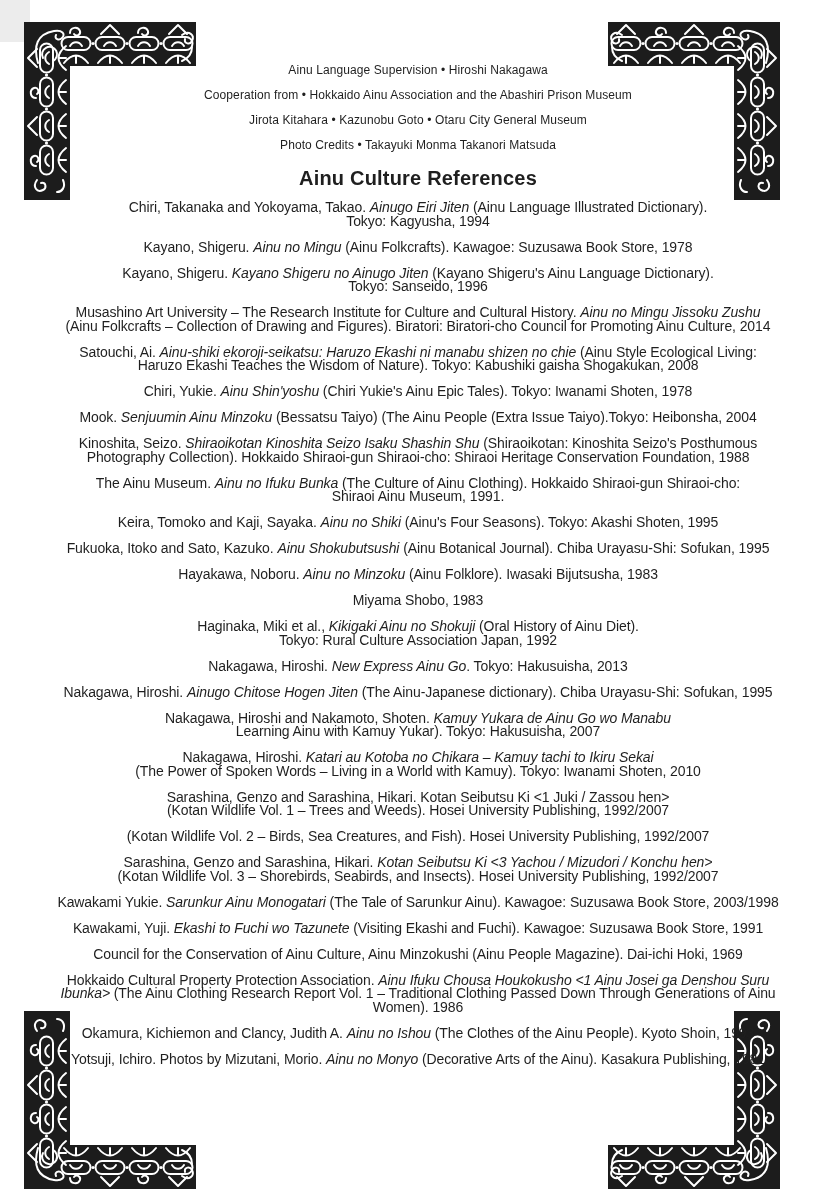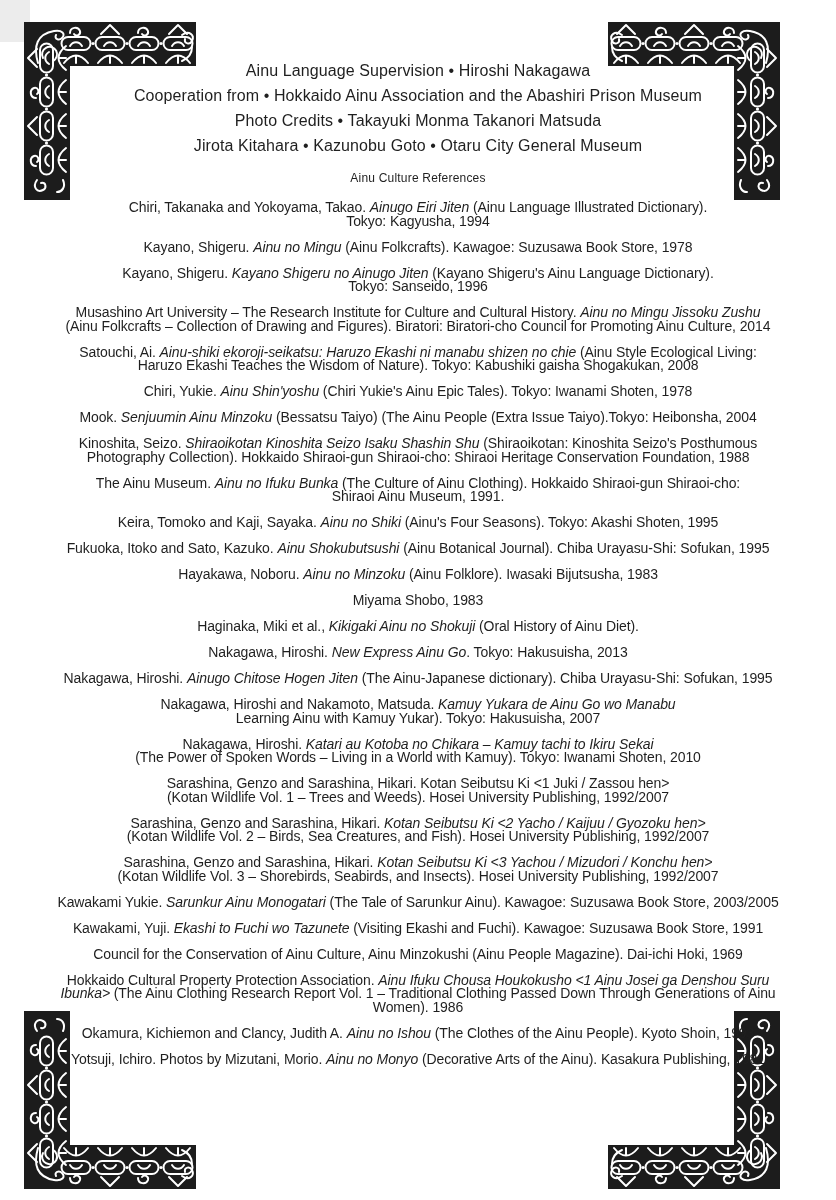--- a/index.html
+++ b/index.html
@@ -22,28 +22,28 @@
   .corner.tr { right: 56px; top: 22px; transform: scaleX(-1); }
   .corner.bl { left: 24px; bottom: 11px; transform: scaleY(-1); }
   .corner.br { right: 56px; bottom: 11px; transform: scale(-1,-1); }
 
   .content {
     position: absolute;
     left: 28px; right: 28px; top: 58px;
     text-align: center;
   }
   .credit-line {
-    font-size: 16px;
+    font-size: 12px;
     line-height: 25px;
     margin: 0;
     letter-spacing: 0.1px;
   }
   .section-title {
-    font-size: 12px;
-    font-weight: 400;
+    font-size: 20px;
+    font-weight: 700;
     line-height: 19px;
     margin: 11px 0 13px 0;
     letter-spacing: 0.2px;
   }
   .ref {
     font-size: 14px;
     line-height: 13.5px;
     margin: 0 0 12.5px 0;
     letter-spacing: -0.1px;
   }
@@ -119,22 +119,22 @@
   <svg viewBox="0 0 172 178" width="172" height="178">
       <use href="#ainu-corner"></use>
     </svg>
 </div>
 
 <div class="content">
   <header>
     <div>
         <p class="credit-line">Ainu Language Supervision • Hiroshi Nakagawa</p>
         <p class="credit-line">Cooperation from • Hokkaido Ainu Association and the Abashiri Prison Museum</p>
+        <p class="credit-line">Jirota Kitahara • Kazunobu Goto • Otaru City General Museum</p>
         <p class="credit-line">Photo Credits • Takayuki Monma Takanori Matsuda</p>
-        <p class="credit-line">Jirota Kitahara • Kazunobu Goto • Otaru City General Museum</p>
       </div>
   </header>
   <h1 class="section-title">Ainu Culture References</h1>
   <main>
       <p class="ref">
         <span class="ref-line"><span>Chiri, Takanaka and Yokoyama, Takao. </span><i>Ainugo Eiri Jiten</i><span> (Ainu Language Illustrated Dictionary).</span></span>
         <span class="ref-line"><span>Tokyo: Kagyusha, 1994</span></span>
       </p>
       <p class="ref">
         <span class="ref-line"><span>Kayano, Shigeru. </span><i>Ainu no Mingu</i><span> (Ainu Folkcrafts). Kawagoe: Suzusawa Book Store, 1978</span></span>
@@ -172,49 +172,49 @@
         <span class="ref-line"><span>Fukuoka, Itoko and Sato, Kazuko. </span><i>Ainu Shokubutsushi</i><span> (Ainu Botanical Journal). Chiba Urayasu-Shi: Sofukan, 1995</span></span>
       </p>
       <p class="ref">
         <span class="ref-line"><span>Hayakawa, Noboru. </span><i>Ainu no Minzoku</i><span> (Ainu Folklore). Iwasaki Bijutsusha, 1983</span></span>
       </p>
       <p class="ref">
         <span class="ref-line"><span>Miyama Shobo, 1983</span></span>
       </p>
       <p class="ref">
         <span class="ref-line"><span>Haginaka, Miki et al., </span><i>Kikigaki Ainu no Shokuji</i><span> (Oral History of Ainu Diet).</span></span>
+        <span class="ref-line"><span>Tokyo: Rural Culture Association Japan, 1992</span></span>
       </p>
       <p class="ref">
         <span class="ref-line"><span>Nakagawa, Hiroshi. </span><i>New Express Ainu Go</i><span>. Tokyo: Hakusuisha, 2013</span></span>
       </p>
       <p class="ref">
         <span class="ref-line"><span>Nakagawa, Hiroshi. </span><i>Ainugo Chitose Hogen Jiten</i><span> (The Ainu-Japanese dictionary). Chiba Urayasu-Shi: Sofukan, 1995</span></span>
       </p>
       <p class="ref">
-        <span class="ref-line"><span>Nakagawa, Hiroshi and Nakamoto, Matsuda. </span><i>Kamuy Yukara de Ainu Go wo Manabu</i></span>
+        <span class="ref-line"><span>Nakagawa, Hiroshi and Nakamoto, Shoten. </span><i>Kamuy Yukara de Ainu Go wo Manabu</i></span>
         <span class="ref-line"><span>Learning Ainu with Kamuy Yukar). Tokyo: Hakusuisha, 2007</span></span>
       </p>
       <p class="ref">
         <span class="ref-line"><span>Nakagawa, Hiroshi. </span><i>Katari au Kotoba no Chikara – Kamuy tachi to Ikiru Sekai</i></span>
         <span class="ref-line"><span>(The Power of Spoken Words – Living in a World with Kamuy).  Tokyo: Iwanami Shoten, 2010</span></span>
       </p>
       <p class="ref">
         <span class="ref-line"><span>Sarashina, Genzo and Sarashina, Hikari. Kotan Seibutsu Ki &lt;1 Juki / Zassou hen&gt;</span></span>
         <span class="ref-line"><span>(Kotan Wildlife Vol. 1 – Trees and Weeds).  Hosei University Publishing, 1992/2007</span></span>
       </p>
       <p class="ref">
-        <span class="ref-line"><span>Sarashina, Genzo and Sarashina, Hikari. </span><i>Kotan Seibutsu Ki &lt;2 Yacho / Kaijuu / Gyozoku hen&gt;</i></span>
         <span class="ref-line"><span>(Kotan Wildlife Vol. 2 – Birds, Sea Creatures, and Fish).  Hosei University Publishing, 1992/2007</span></span>
       </p>
       <p class="ref">
         <span class="ref-line"><span>Sarashina, Genzo and Sarashina, Hikari. </span><i>Kotan Seibutsu Ki &lt;3 Yachou / Mizudori / Konchu hen&gt;</i></span>
         <span class="ref-line"><span>(Kotan Wildlife Vol. 3 – Shorebirds, Seabirds, and Insects). Hosei University Publishing, 1992/2007</span></span>
       </p>
       <p class="ref">
-        <span class="ref-line"><span>Kawakami Yukie. </span><i>Sarunkur Ainu Monogatari</i><span> (The Tale of Sarunkur Ainu).  Kawagoe: Suzusawa Book Store, 2003/2005</span></span>
+        <span class="ref-line"><span>Kawakami Yukie. </span><i>Sarunkur Ainu Monogatari</i><span> (The Tale of Sarunkur Ainu).  Kawagoe: Suzusawa Book Store, 2003/1998</span></span>
       </p>
       <p class="ref">
         <span class="ref-line"><span>Kawakami, Yuji. </span><i>Ekashi to Fuchi wo Tazunete</i><span> (Visiting Ekashi and Fuchi).  Kawagoe: Suzusawa Book Store, 1991</span></span>
       </p>
       <p class="ref">
         <span class="ref-line"><span>Council for the Conservation of Ainu Culture, Ainu Minzokushi (Ainu People Magazine). Dai-ichi Hoki, 1969</span></span>
       </p>
       <p class="ref">
         <span class="ref-line"><span>Hokkaido Cultural Property Protection Association. </span><i>Ainu Ifuku Chousa Houkokusho &lt;1 Ainu Josei ga Denshou Suru</i></span>
         <span class="ref-line"><i>Ibunka&gt;</i><span> (The Ainu Clothing Research Report Vol. 1 – Traditional Clothing Passed Down Through Generations of Ainu</span></span>

